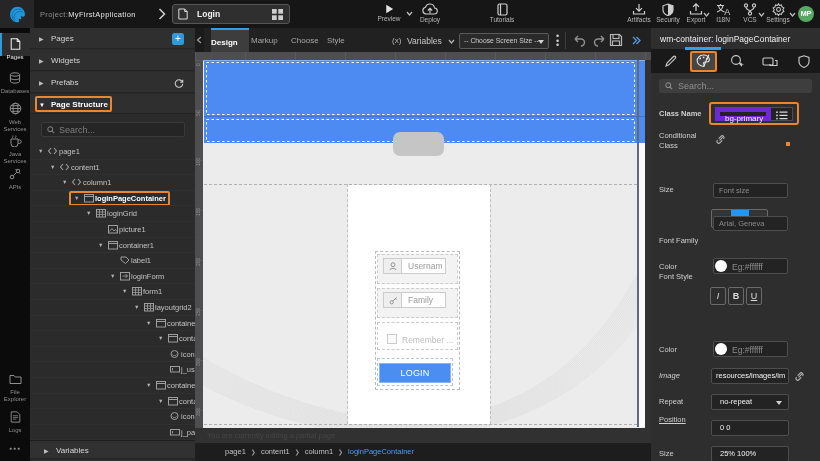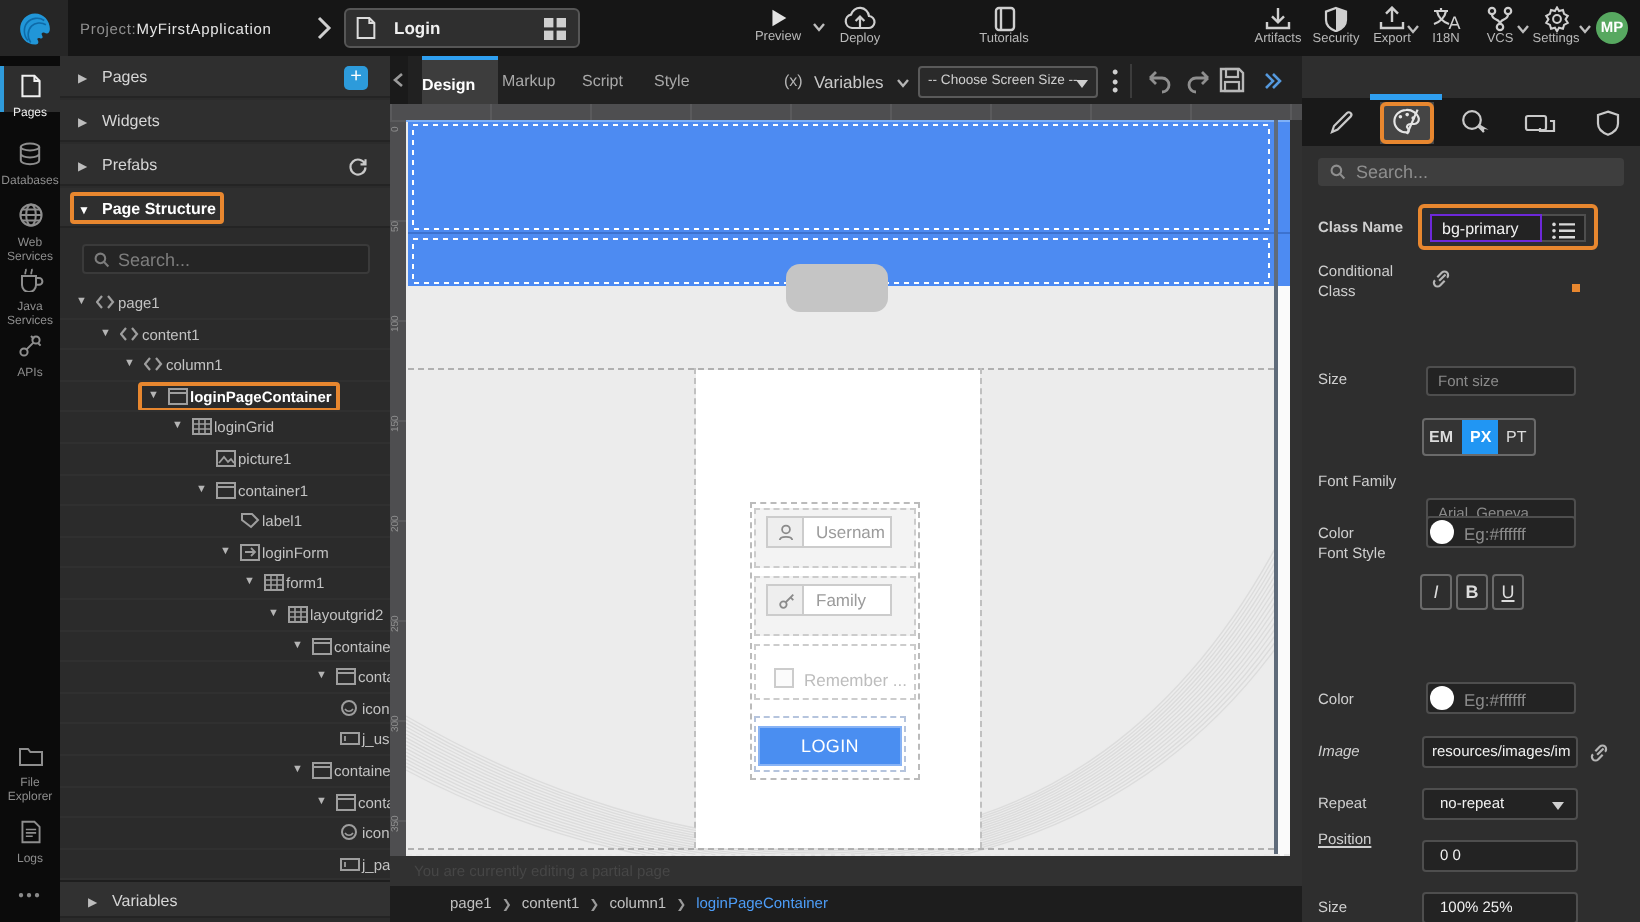--- a/index.html
+++ b/index.html
@@ -412,21 +412,21 @@
     <div class="lp-row" style="top:412px;height:19px;background:#313131;border-top:1px solid #1e1e1e;line-height:19px;"><span class="arr" style="margin-left:14px;">▶</span>Variables</div>
   </div>
   <div id="ctoolbar">
     <div style="position:absolute;left:0;top:0;width:9px;height:25px;background:#1a1a1a;">
         <svg width="6" height="8" style="position:absolute;left:1px;top:8px" viewBox="0 0 6 8">
           <path d="M5 1 L1.5 4 L5 7" stroke="#9a9a9a" stroke-width="1.3" fill="none"></path>
         </svg>
       </div>
     <div class="ct-tab" style="left:16px;width:38px;background:#3d3d3d;border-top:2px solid #2f9ff0;color:#fff;font-weight:bold;">Design</div>
     <div class="ct-tab" style="left:56px;width:38px;">Markup</div>
-    <div class="ct-tab" style="left:96px;width:32px;">Script</div>
+    <div class="ct-tab" style="left:96px;width:32px;">Choose</div>
     <div class="ct-tab" style="left:132px;width:28px;">Style</div>
     <span style="position:absolute;left:197px;top:8px;font-size:8px;color:#b5b5b5;">(x)</span>
     <span style="position:absolute;left:212px;top:8px;font-size:8.5px;color:#c9c9c9;">Variables</span>
     <svg width="7" height="5" style="position:absolute;left:253px;top:11px" viewBox="0 0 7 5">
         <path d="M1 1 L3.5 4 L6 1" stroke="#b5b5b5" stroke-width="1.2" fill="none"></path>
       </svg>
     <div style="position:absolute;left:264px;top:4.5px;width:90px;height:16px;background:#2a2a2a;border:1px solid #5a5a5a;border-radius:2px;color:#cfcfcf;font-size:6.8px;line-height:14px;text-align:left;padding-left:4px;">-- Choose Screen Size --<svg width="6" height="4" style="position:absolute;right:4px;top:6px" viewBox="0 0 6 4">
           <path d="M0 0 L3 4 L6 0 Z" fill="#cfcfcf"></path>
         </svg></div>
     <div style="position:absolute;left:361px;top:6px;color:#cfcfcf;font-size:9px;line-height:4.5px;">•<br>•<br>•</div>
@@ -531,20 +531,23 @@
       <div style="position:absolute;left:29px;top:173px;width:76px;height:28px;border:1px dashed #b5c4dd;"></div>
       <div style="position:absolute;left:31px;top:178px;width:72px;height:20px;background:#4a8ef1;border:1px solid #88b3f5;color:#fff;font-size:9px;text-align:center;line-height:19px;letter-spacing:0.2px;">LOGIN</div>
     </div>
     <div style="position:absolute;left:0;top:366.5px;width:442px;border-top:1.5px dashed #e8e8e8;"></div>
   </div>
   <div style="position:absolute;left:195px;top:428px;width:456px;height:15px;background:#313131;color:#464646;font-size:7.5px;line-height:15px;padding-left:12px;">You are currently editing a partial page</div>
   <div id="breadcrumb">
     <span style="margin-left:30px">page1</span><span style="color:#9a9a9a;margin:0 5px;font-size:6px;">❯</span><span>content1</span><span style="color:#9a9a9a;margin:0 5px;font-size:6px;">❯</span><span>column1</span><span style="color:#9a9a9a;margin:0 5px;font-size:6px;">❯</span><span style="color:#4d9df7;">loginPageContainer</span>
   </div>
   <div id="rightpanel">
+    <div style="position:absolute;left:0;top:0;width:169px;height:21px;">
+      <span style="position:absolute;left:9px;top:6px;font-size:8.5px;color:#f0f0f0;">wm-container: loginPageContainer</span>
+    </div>
 
     <div style="position:absolute;left:0;top:21px;width:169px;height:24px;background:#191919;">
       <div style="position:absolute;left:34px;top:-2px;width:36px;height:3px;background:#2f9ff0;"></div>
         <div style="position:absolute;left:39px;top:1.5px;width:27px;height:21px;background:#454545;"></div>
       <svg width="13" height="13" style="position:absolute;left:13px;top:6px" viewBox="0 0 13 13">
           <path d="M2 11 L3 8 L9.5 1.5 a1.1 1.1 0 0 1 1.8 1.8 L4.8 9.8 Z" fill="none" stroke="#c9c9c9" stroke-width="1.1"></path>
         </svg>
       <svg width="15" height="14" style="position:absolute;left:45px;top:5px" viewBox="0 0 15 14">
           <path d="M7 1 a6 5.6 0 1 0 0.4 11.2 c1.4 0 1-1.6 0.4-2.2 c-0.8-0.9 0.1-2 1.4-2 h1.9 a2.4 2.4 0 0 0 2.3-2.7 A6 5.6 0 0 0 7 1 Z" fill="none" stroke="#e4e4e4" stroke-width="1.1"></path>
           <circle cx="4.2" cy="4.4" r="0.9" fill="#e4e4e4"></circle>
@@ -570,21 +573,21 @@
     <div style="position:absolute;left:8px;top:51px;width:153px;height:14px;background:#3e3e3e;border-radius:2px;color:#8f8f8f;font-size:9px;line-height:14px;">
       <svg width="8" height="8" style="position:absolute;left:6px;top:3px" viewBox="0 0 10 10">
           <circle cx="4" cy="4" r="3" fill="none" stroke="#8f8f8f" stroke-width="1.3"></circle>
           <path d="M6.3 6.3 L9 9" stroke="#8f8f8f" stroke-width="1.3"></path>
         </svg>
       <span style="margin-left:19px">Search...</span>
     </div>
 
     <span class="rp-lbl" style="top:81px;font-weight:bold;">Class Name</span>
     <div class="orange" style="position:absolute;left:58px;top:74px;width:90px;height:23px;border-radius:3px;"></div>
-    <div style="position:absolute;left:64px;top:79px;width:56px;height:14px;background:#232323;border:1px solid #6d28d9;color:#f2f2f2;font-size:8px;line-height:13px;padding-left:5px;">bg-primary</div>
+    <div style="position:absolute;left:64px;top:79px;width:56px;height:14px;background:#232323;border:5px solid #6d28d9;color:#f2f2f2;font-size:8px;line-height:13px;padding-left:5px;">bg-primary</div>
     <div style="position:absolute;left:120px;top:79px;width:22px;height:14px;background:#232323;border:1px solid #4e4e4e;border-left:none;">
       <svg width="12" height="9" style="position:absolute;left:5px;top:2.5px" viewBox="0 0 12 9">
           <circle cx="1" cy="1.2" r="0.9" fill="#d9d9d9"></circle>
           <circle cx="1" cy="4.4" r="0.9" fill="#d9d9d9"></circle>
           <circle cx="1" cy="7.6" r="0.9" fill="#d9d9d9"></circle>
           <path d="M3.5 1.2 h8 M3.5 4.4 h8 M3.5 7.6 h8" stroke="#d9d9d9" stroke-width="1.2"></path>
         </svg>
     </div>
 
     <span class="rp-lbl" style="top:103px;line-height:9.5px;">Conditional<br>Class</span>
@@ -595,21 +598,21 @@
 
     <span class="rp-lbl" style="top:157px;">Size</span>
     <div class="rp-input" style="left:62px;top:155px;width:75px;height:15px;line-height:13px;padding-left:5px;">Font size</div>
     <div style="position:absolute;left:60px;top:181px;width:57px;height:19px;background:#343434;border:1px solid #6a6a6a;border-radius:2px;">
         <div style="position:absolute;left:19px;top:0;width:18px;height:17px;background:#2196f3;"></div>
         <span style="position:absolute;left:2.5px;top:3.5px;font-size:8px;font-weight:bold;color:#dcdcdc;">EM</span>
         <span style="position:absolute;left:23px;top:3.5px;font-size:8px;font-weight:bold;color:#fff;">PX</span>
         <span style="position:absolute;left:41px;top:3.5px;font-size:8px;font-weight:normal;color:#dcdcdc;">PT</span>
       </div>
     <span class="rp-lbl" style="top:208px;">Font Family</span>
-    <div class="rp-input" style="left:62px;top:221px;width:75px;height:15px;line-height:13px;padding-left:5px;">Arial, Geneva</div>
+    <div class="rp-input" style="left:62px;top:188px;width:75px;height:15px;line-height:13px;padding-left:5px;">Arial, Geneva</div>
     <span class="rp-lbl" style="top:234px;">Color</span>
     <div style="position:absolute;left:62px;top:230px;width:75px;height:16px;background:#232323;border:1px solid #4e4e4e;border-radius:2px;"></div>
     <div style="position:absolute;left:64px;top:232px;width:12px;height:12px;border-radius:50%;background:#fff;"></div>
     <span style="position:absolute;left:81px;top:234px;color:#8b8b8b;font-size:8.5px;">Eg:#ffffff</span>
     <span class="rp-lbl" style="top:244px;">Font Style</span>
     <div style="position:absolute;left:59px;top:259px;width:55px;height:18px;">
         <div style="position:absolute;left:0;width:16px;height:18px;border:1px solid #6a6a6a;border-radius:2px;color:#dcdcdc;font-size:9px;font-style:italic;text-align:center;line-height:17px;">I</div>
         <div style="position:absolute;left:18px;width:16px;height:18px;border:1px solid #6a6a6a;border-radius:2px;color:#dcdcdc;font-size:9px;font-weight:bold;text-align:center;line-height:17px;">B</div>
         <div style="position:absolute;left:36px;width:16px;height:18px;border:1px solid #6a6a6a;border-radius:2px;color:#dcdcdc;font-size:9px;text-decoration:underline;text-align:center;line-height:17px;">U</div>
       </div>
@@ -625,15 +628,15 @@
       </svg>
     <span class="rp-lbl" style="top:369px;">Repeat</span>
     <div class="rp-input val" style="left:60px;top:366px;width:78px;height:16px;line-height:14px;padding-left:8px;">no-repeat
       <svg width="6" height="4" style="position:absolute;right:6px;top:6px" viewBox="0 0 6 4">
           <path d="M0 0 L3 4 L6 0 Z" fill="#cfcfcf"></path>
         </svg>
     </div>
     <span class="rp-lbl" style="top:387px;text-decoration:underline;">Position</span>
     <div class="rp-input val" style="left:60px;top:392px;width:78px;height:16px;line-height:14px;padding-left:8px;">0 0</div>
     <span class="rp-lbl" style="top:421px;">Size</span>
-    <div class="rp-input val" style="left:60px;top:418px;width:78px;height:16px;line-height:14px;padding-left:8px;">100% 25%</div>
+    <div class="rp-input val" style="left:60px;top:418px;width:78px;height:16px;line-height:14px;padding-left:8px;">25% 100%</div>
   </div>
 </div>
 
 </body></html>

